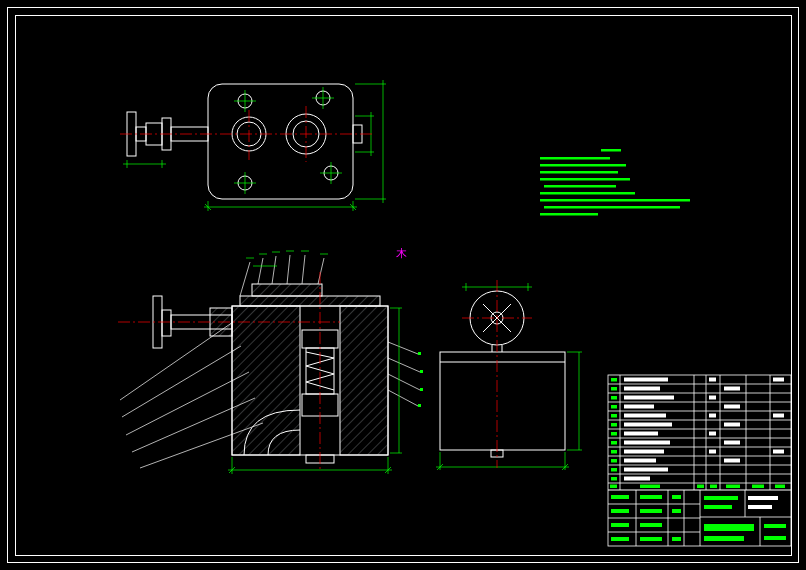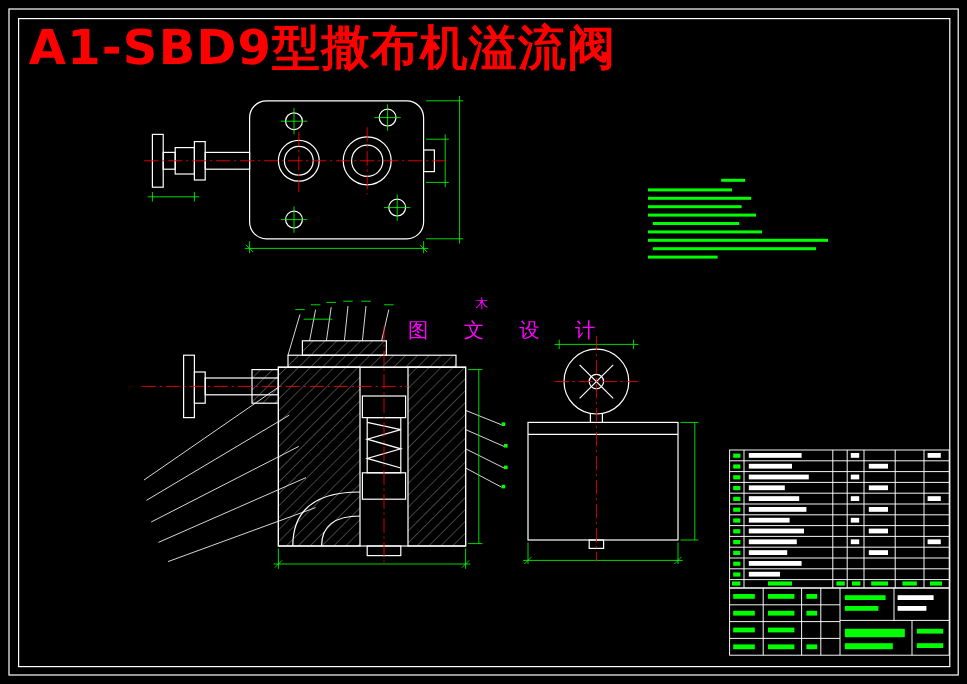--- a/index.html
+++ b/index.html
@@ -15,21 +15,20 @@
   .watermark-mark{position:absolute;left:396px;top:246px;color:#ff00ff;font-size:11px;z-index:4;}
 </style>
 </head>
 <body>
 
 <div class="canvas">
 
   <div class="frame-outer"></div>
   <div class="frame-inner"></div>
 
-  <div class="title">A1-SBD9型撒布机溢流阀</div>
 
   <svg class="drawing" width="806" height="570" viewBox="0 0 806 570">
     <defs>
       <pattern id="hatch" width="7" height="7" patternUnits="userSpaceOnUse" patternTransform="rotate(45)">
         <line x1="0" y1="0" x2="0" y2="7" stroke="#b9c2c7" stroke-width="0.55"></line>
       </pattern>
     </defs>
 
     <g stroke="#ffffff" fill="none" stroke-width="1">
       <rect x="208" y="84" width="145" height="115" rx="14"></rect>
@@ -207,15 +206,14 @@
         <rect x="704" y="505" width="28" height="4"></rect>
         <rect x="704" y="524" width="50" height="7"></rect>
         <rect x="704" y="536" width="40" height="5"></rect>
         <rect x="764" y="524" width="22" height="4"></rect>
         <rect x="764" y="536" width="22" height="4"></rect>
       </g>
     </g>
   </svg>
 
   <div class="watermark-mark">木</div>
-  <div class="watermark">图 文 设 计</div>
 
 </div>
 
 </body></html>

